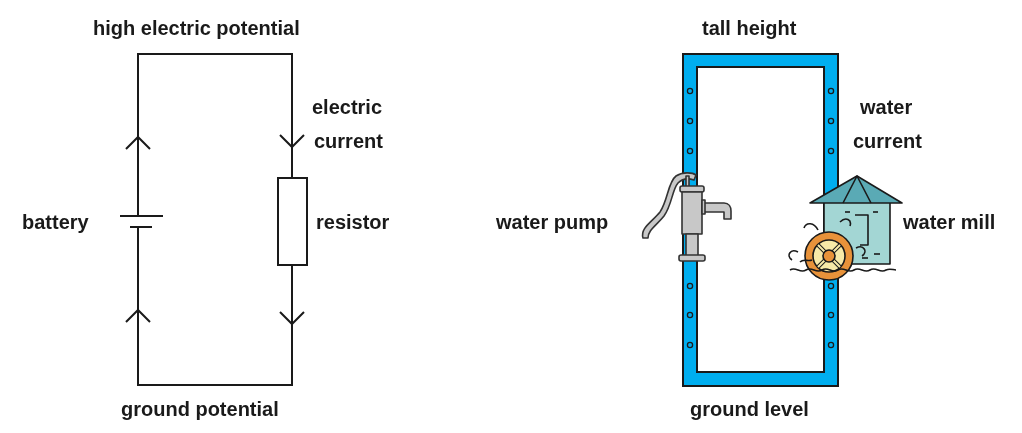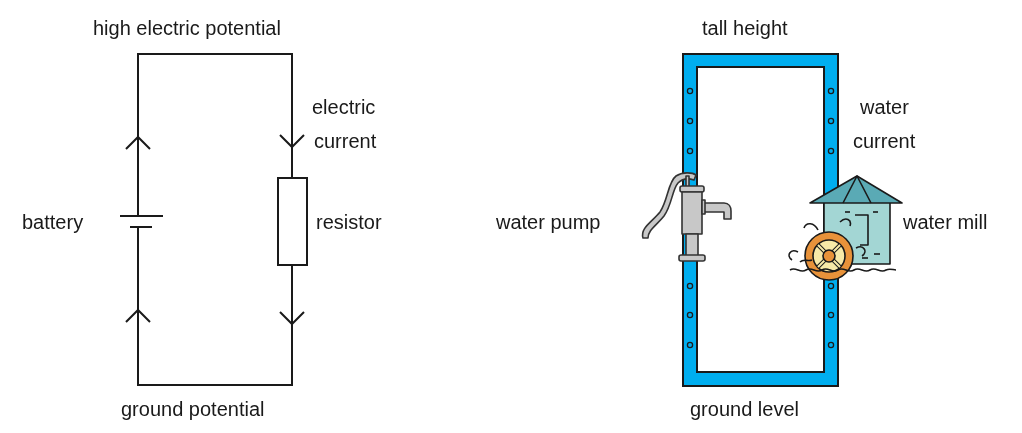--- a/index.html
+++ b/index.html
@@ -1,17 +1,17 @@
 <!DOCTYPE html>
 <html><head>
   <meta charset="utf-8">
   <style>
     html, body { margin: 0; padding: 0; background: #ffffff; }
     body { width: 1022px; height: 433px; overflow: hidden; }
-    #stage { position: relative; width: 1022px; height: 433px; }
+    #stage { position: relative; width: 1022px; height: 433px; font-weight: bold; }
     svg { position: absolute; left: 0; top: 0; }
     .lbl { font-family: "Liberation Sans", sans-serif; font-size: 20px; fill: #1a1a1a; }
   </style>
 </head>
 <body>
 
 <div id="stage">
 <svg width="1022" height="433" viewBox="0 0 1022 433">
 
   <g stroke="#1a1a1a" stroke-width="2" fill="none">

